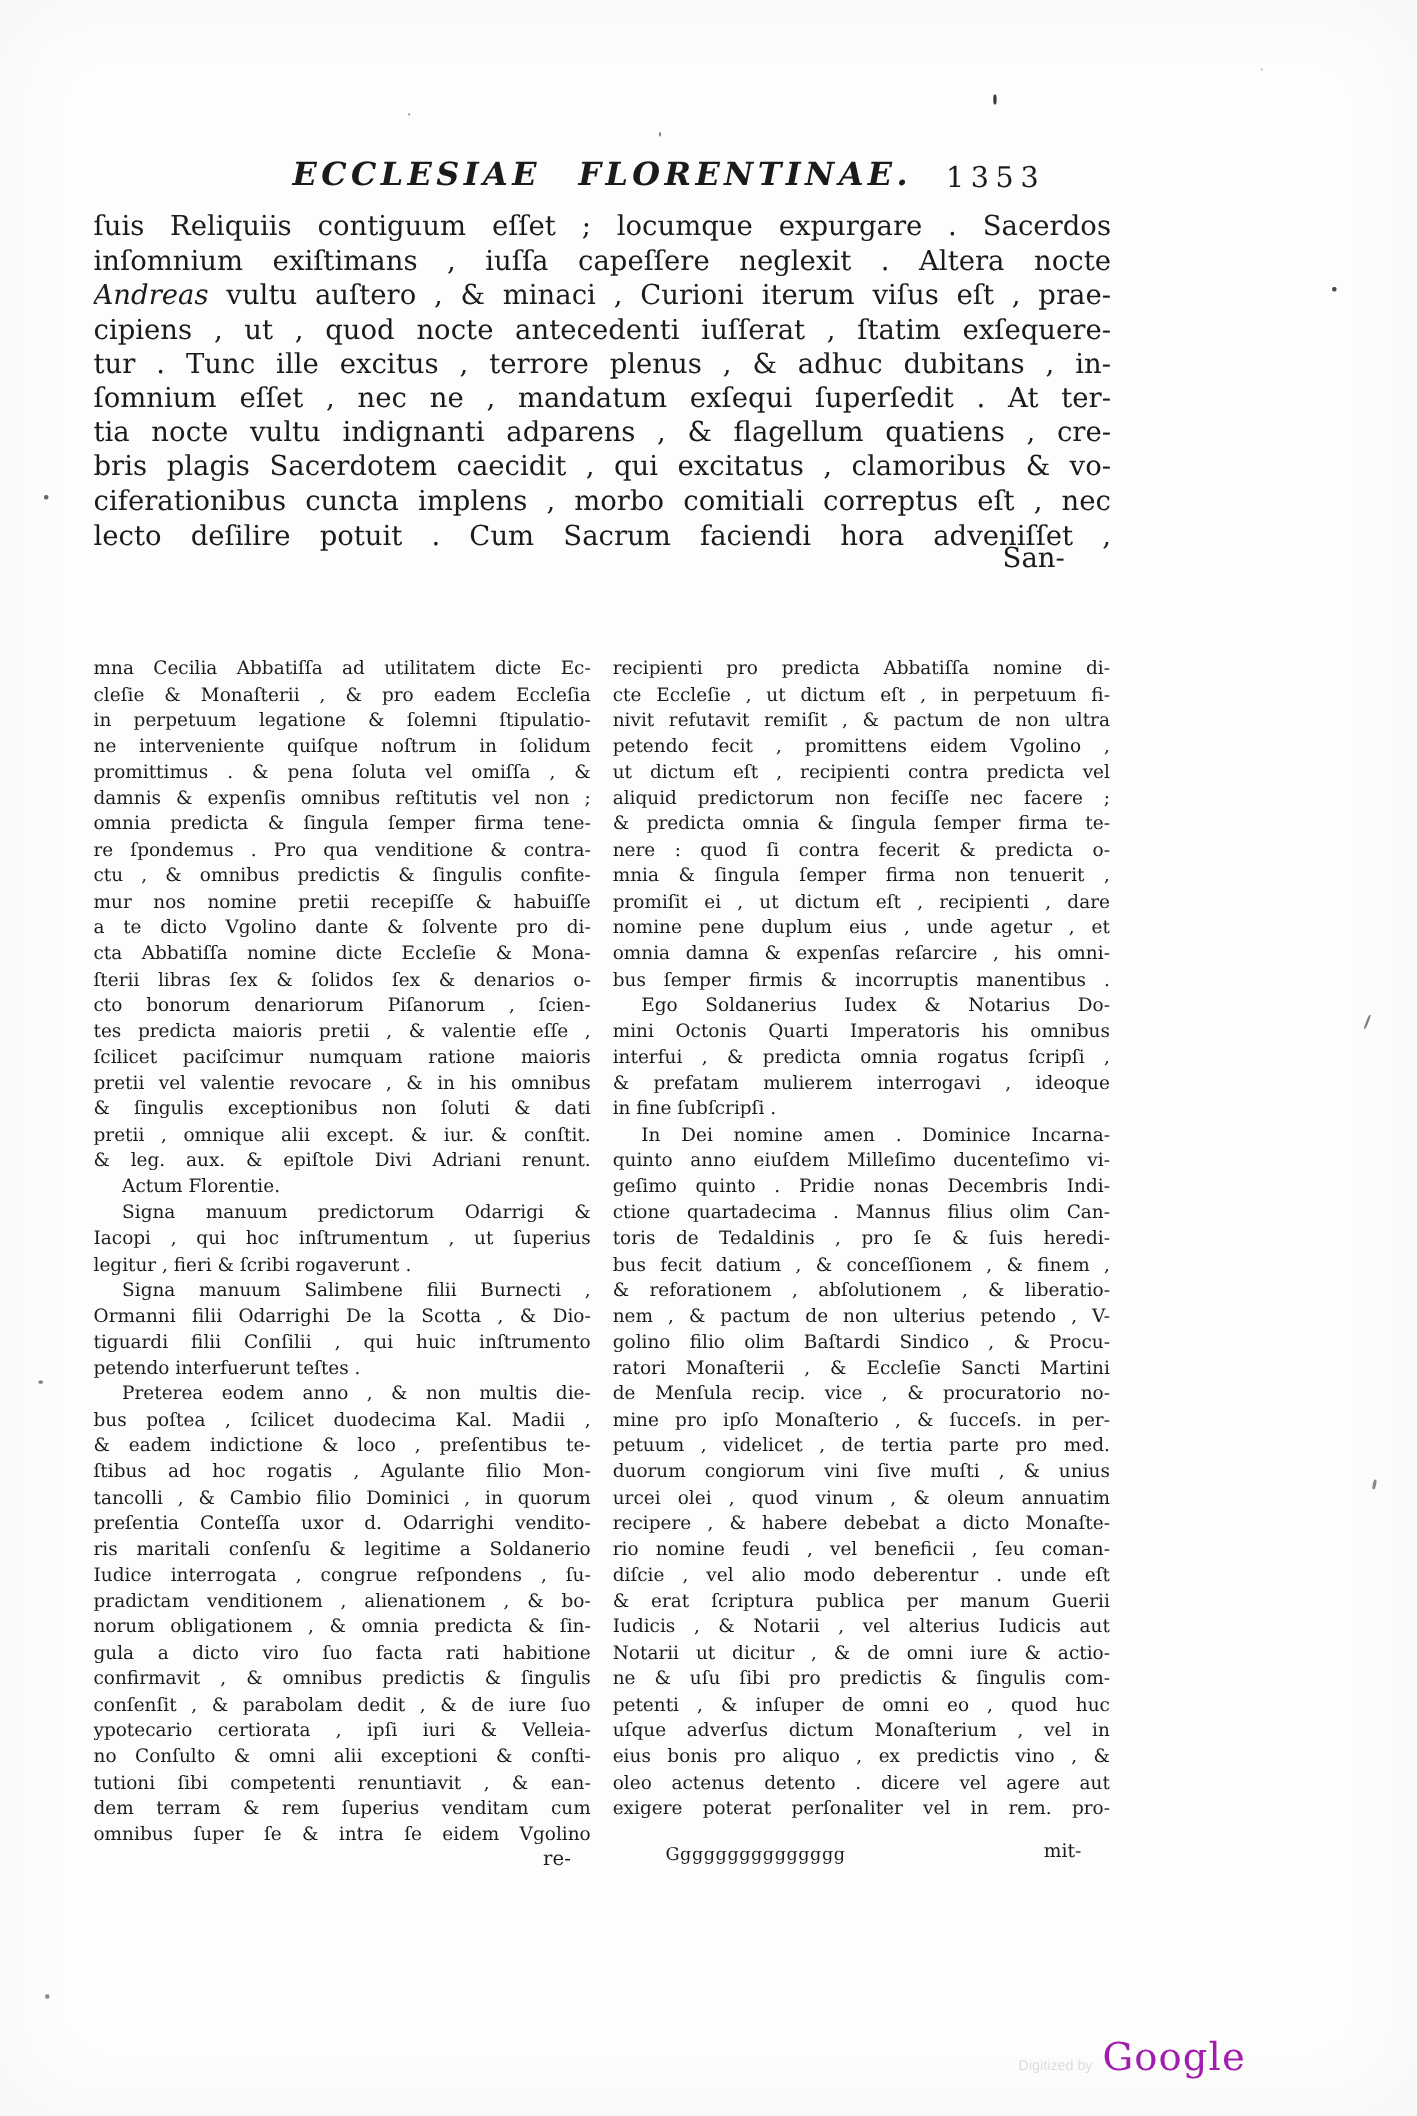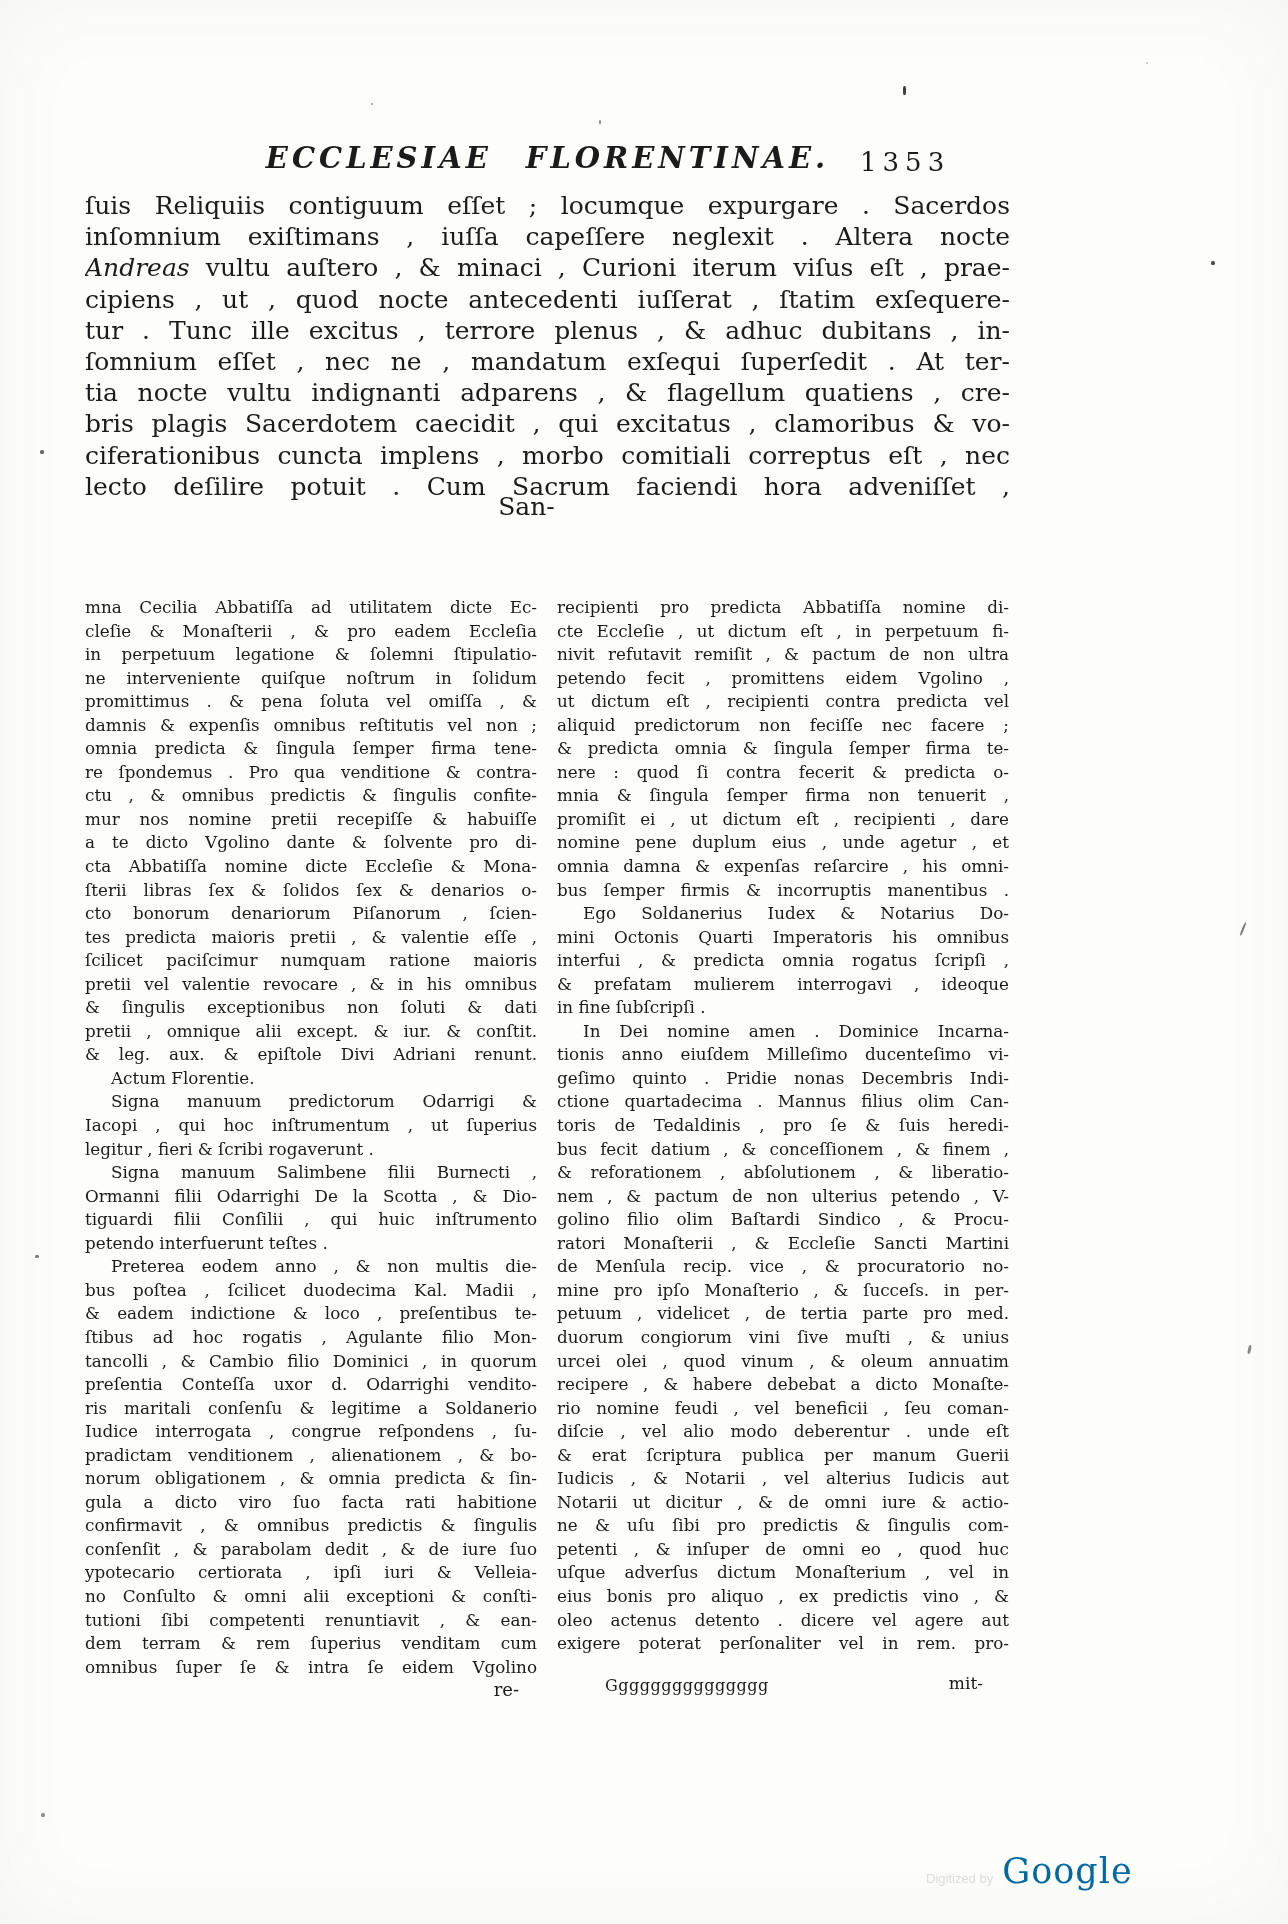--- a/index.html
+++ b/index.html
@@ -21,21 +21,21 @@
   }
   .page-number{
     position:absolute;top:147px;left:860px;
     font-size:26px;letter-spacing:6px;white-space:nowrap;
   }
   
   .intro{position:absolute;top:190px;left:85px;width:925px;
     font-size:25px;line-height:31.2px;}
   .intro .tline{height:31.2px;}
   .catch-top{position:absolute;top:492px;left:85px;width:925px;
-    text-align:center;padding-right:42px;box-sizing:border-box;font-size:25px;}
+    text-align:right;padding-right:42px;box-sizing:border-box;font-size:25px;}
   
   .col{position:absolute;top:596px;width:452px;font-size:16.8px;line-height:23.55px;}
   .col-left{left:85px;}
   .col-right{left:557px;}
   .tline{
     text-align:justify;text-align-last:justify;
     height:23.55px;overflow:hidden;
   }
   .intro .tline{text-align:justify;text-align-last:justify;}
   .tline.nofill{text-align:left;text-align-last:left;}
@@ -47,21 +47,21 @@
   .signature{position:absolute;top:1676px;left:605px;
     font-size:16px;letter-spacing:0.5px;white-space:nowrap;}
   .catch-right{position:absolute;top:1673px;left:557px;width:452px;
     text-align:right;padding-right:26px;box-sizing:border-box;font-size:17px;}
   
   .watermark{position:absolute;top:1851px;left:926px;
     display:flex;align-items:baseline;gap:9px;user-select:none;}
   .wm-prefix{font-family:Liberation Sans, sans-serif;
     font-size:13px;color:#dcdcdc;}
   .wm-brand{font-family:"DejaVu Serif","Liberation Serif",serif;
-    font-size:35px;color:#0369a1;letter-spacing:1px;}
+    font-size:35px;color:#a21caf;letter-spacing:1px;}
   
   .speck{position:absolute;border-radius:40%;}
 </style>
 </head>
 <body>
 
 <div class="page">
 
   <div class="header-row">
     <span class="title">ECCLESIAE FLORENTINAE.</span>
@@ -143,21 +143,21 @@
       <div class="tline">promiſit ei , ut dictum eſt , recipienti , dare</div>
       <div class="tline">nomine pene duplum eius , unde agetur , et</div>
       <div class="tline">omnia damna &amp; expenſas reſarcire , his omni-</div>
       <div class="tline">bus ſemper firmis &amp; incorruptis manentibus .</div>
       <div class="tline ind">Ego Soldanerius Iudex &amp; Notarius Do-</div>
       <div class="tline">mini Octonis Quarti Imperatoris his omnibus</div>
       <div class="tline">interfui , &amp; predicta omnia rogatus ſcripſi ,</div>
       <div class="tline">&amp; prefatam mulierem interrogavi , ideoque</div>
       <div class="tline nofill">in fine ſubſcripſi .</div>
       <div class="tline ind">In Dei nomine amen . Dominice Incarna-</div>
-      <div class="tline">tionis anno eiuſdem Milleſimo ducenteſimo vi-</div>
+      <div class="tline">quinto anno eiuſdem Milleſimo ducenteſimo vi-</div>
       <div class="tline">geſimo quinto . Pridie nonas Decembris Indi-</div>
       <div class="tline">ctione quartadecima . Mannus filius olim Can-</div>
       <div class="tline">toris de Tedaldinis , pro ſe &amp; ſuis heredi-</div>
       <div class="tline">bus fecit datium , &amp; conceſſionem , &amp; finem ,</div>
       <div class="tline">&amp; reforationem , abſolutionem , &amp; liberatio-</div>
       <div class="tline">nem , &amp; pactum de non ulterius petendo , V-</div>
       <div class="tline">golino filio olim Baſtardi Sindico , &amp; Procu-</div>
       <div class="tline">ratori Monaſterii , &amp; Eccleſie Sancti Martini</div>
       <div class="tline">de Menſula recip. vice , &amp; procuratorio no-</div>
       <div class="tline">mine pro ipſo Monaſterio , &amp; ſucceſs. in per-</div>

